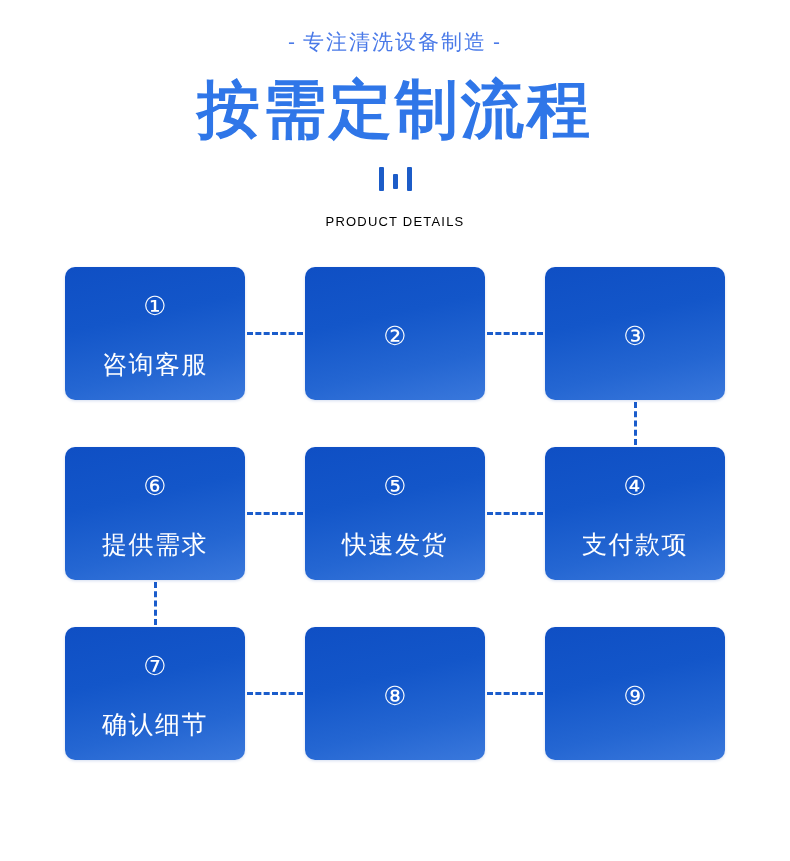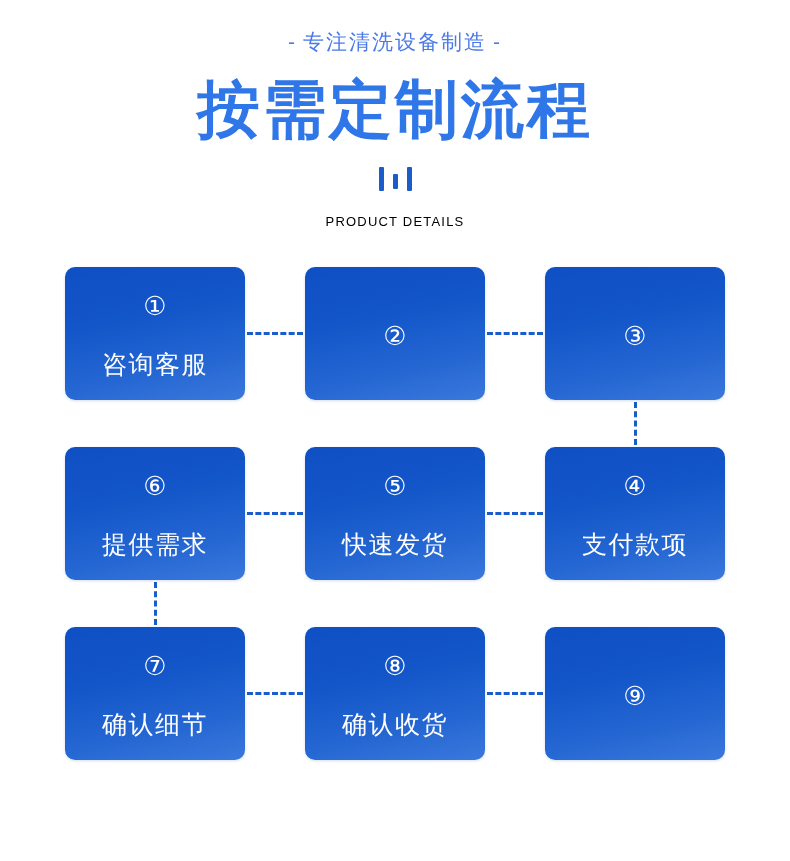--- a/index.html
+++ b/index.html
@@ -208,20 +208,19 @@
     </div>
   </div>
 
   <div class="flow-row r3">
     <div class="card">
       <div class="card-num">⑦</div>
       <div class="card-label">确认细节</div>
     </div>
     <div class="card">
       <div class="card-num">⑧</div>
-      <div class="card-label">确认收货</div>
     </div>
     <div class="card">
       <div class="card-num">⑨</div>
     </div>
   </div>
 
 </div>
 
 </body></html>

